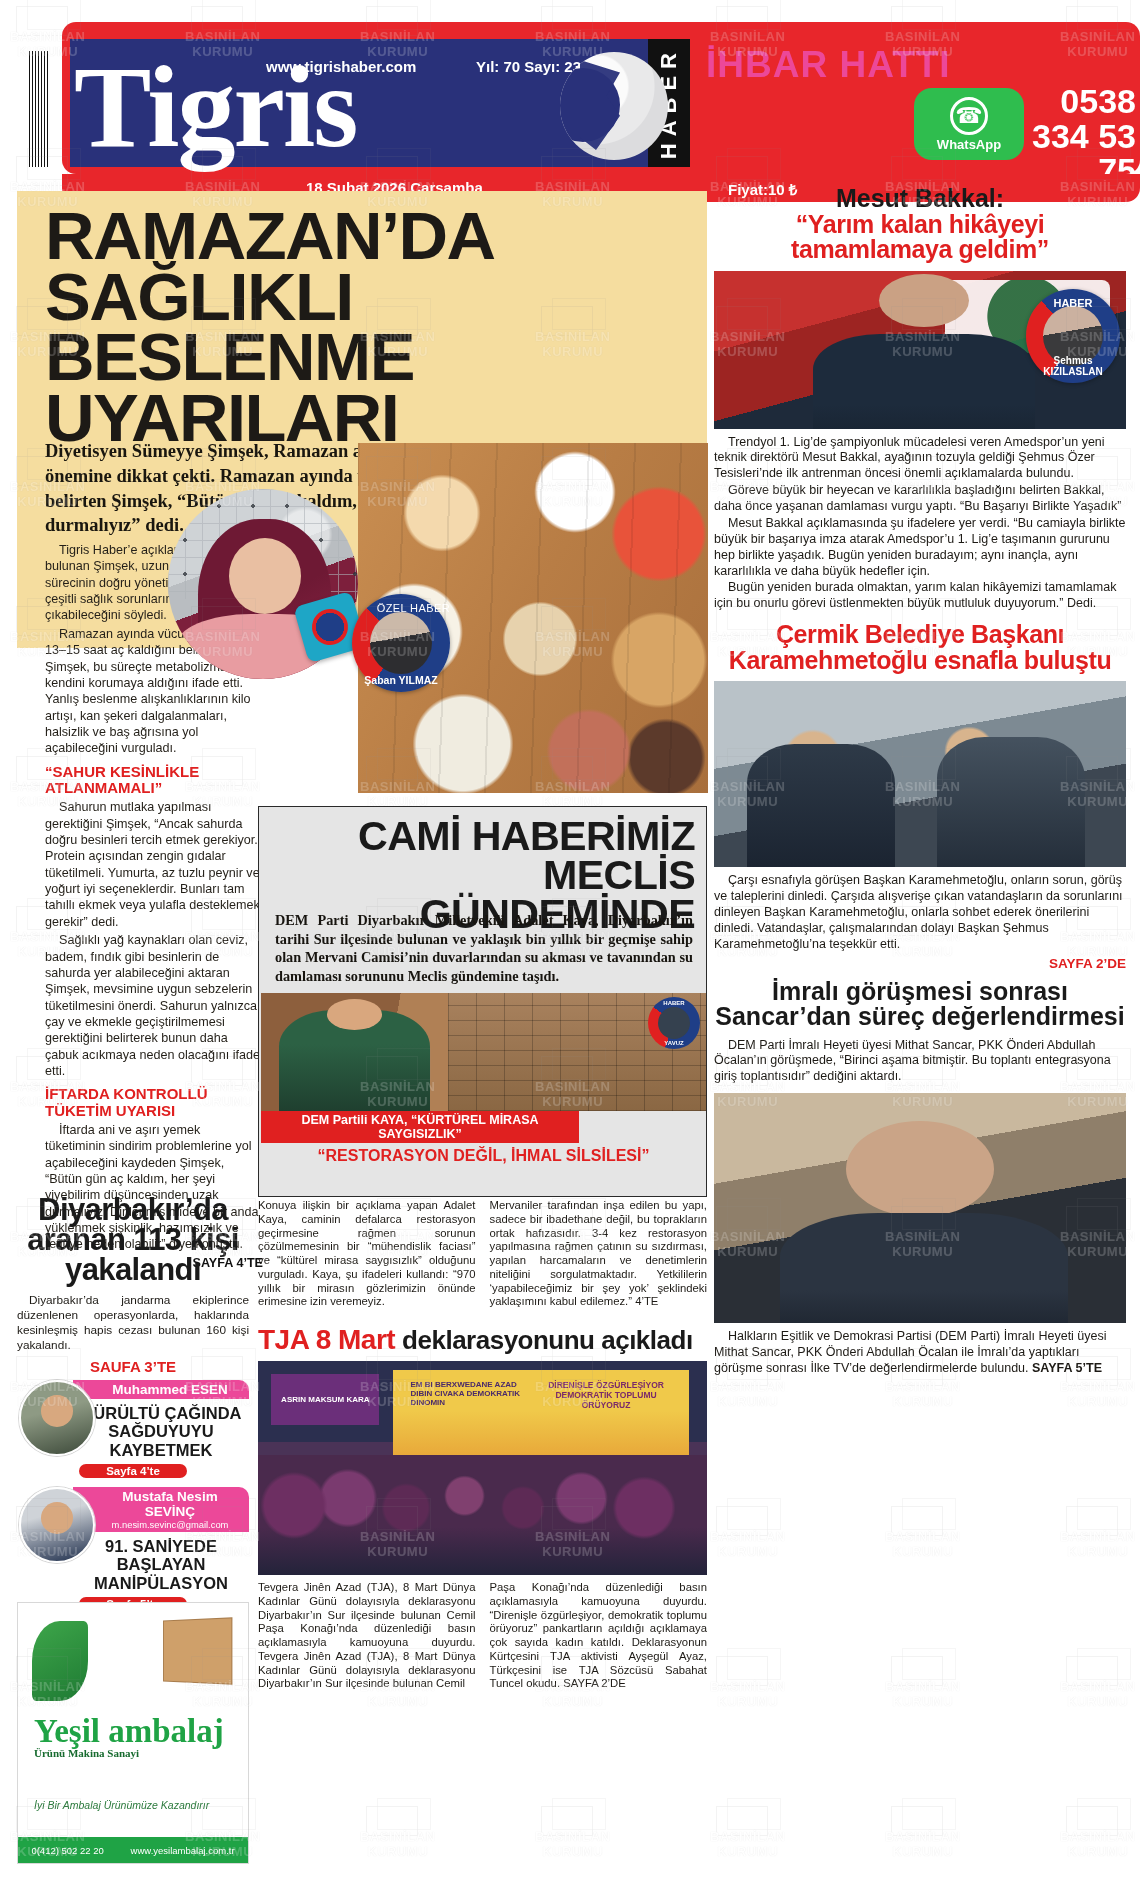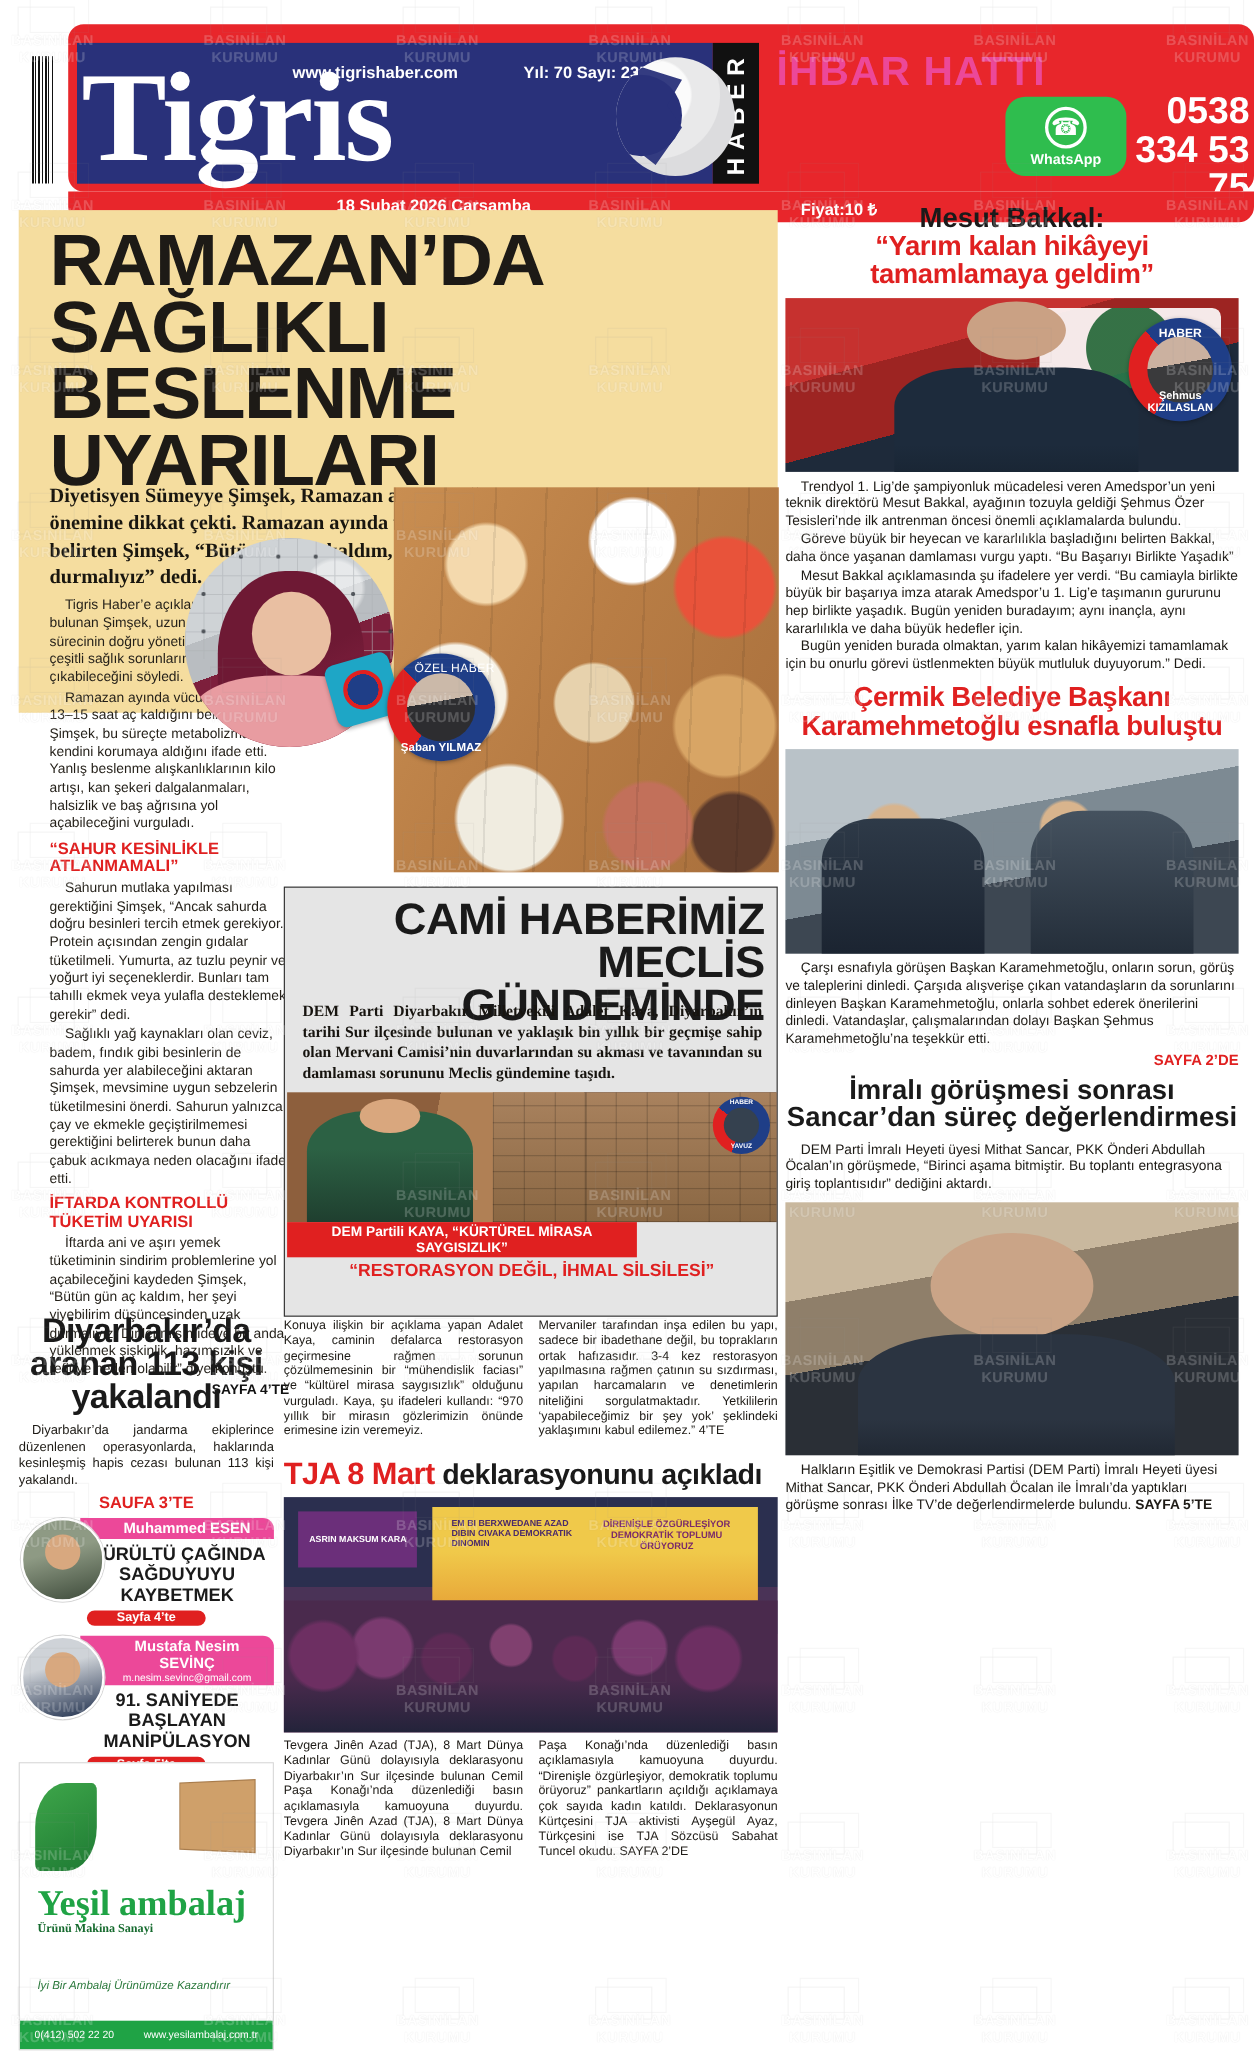--- a/index.html
+++ b/index.html
@@ -599,21 +599,21 @@
   <div class="kaya-strip">DEM Partili KAYA, “KÜRTÜREL MİRASA SAYGISIZLIK”</div>
   <div class="restorasyon">“RESTORASYON DEĞİL, İHMAL SİLSİLESİ”</div>
 </div>
 <div class="cami-cols">
   <div class="c">Konuya ilişkin bir açıklama yapan Adalet Kaya, caminin defalarca restorasyon geçirmesine rağmen sorunun çözülmemesinin bir “mühendislik faciası” ve “kültürel mirasa saygısızlık” olduğunu vurguladı. Kaya, şu ifadeleri kullandı: “970 yıllık bir mirasın gözlerimizin önünde erimesine izin veremeyiz.</div>
   <div class="c">Mervaniler tarafından inşa edilen bu yapı, sadece bir ibadethane değil, bu toprakların ortak hafızasıdır. 3-4 kez restorasyon yapılmasına rağmen çatının su sızdırması, yapılan harcamaların ve denetimlerin niteliğini sorgulatmaktadır. Yetkililerin ‘yapabileceğimiz bir şey yok’ şeklindeki yaklaşımını kabul edilemez.” 4’TE</div>
 </div>
 
 <div class="d113">
   <h2>Diyarbakır’da aranan 113 kişi yakalandı</h2>
-  <p>Diyarbakır’da jandarma ekiplerince düzenlenen operasyonlarda, haklarında kesinleşmiş hapis cezası bulunan 113 kişi yakalandı.</p>
+  <p>Diyarbakır’da jandarma ekiplerince düzenlenen operasyonlarda, haklarında kesinleşmiş hapis cezası bulunan 160 kişi yakalandı.</p>
   <div class="sf">SAUFA 3’TE</div>
 </div>
 
 <div class="colm one">
   <div class="avatar"></div>
   <div class="namebar">Muhammed ESEN</div>
   <div class="title">GÜRÜLTÜ ÇAĞINDA SAĞDUYUYU KAYBETMEK</div>
   <div class="pbadge">Sayfa 4’te</div>
 </div>
 

